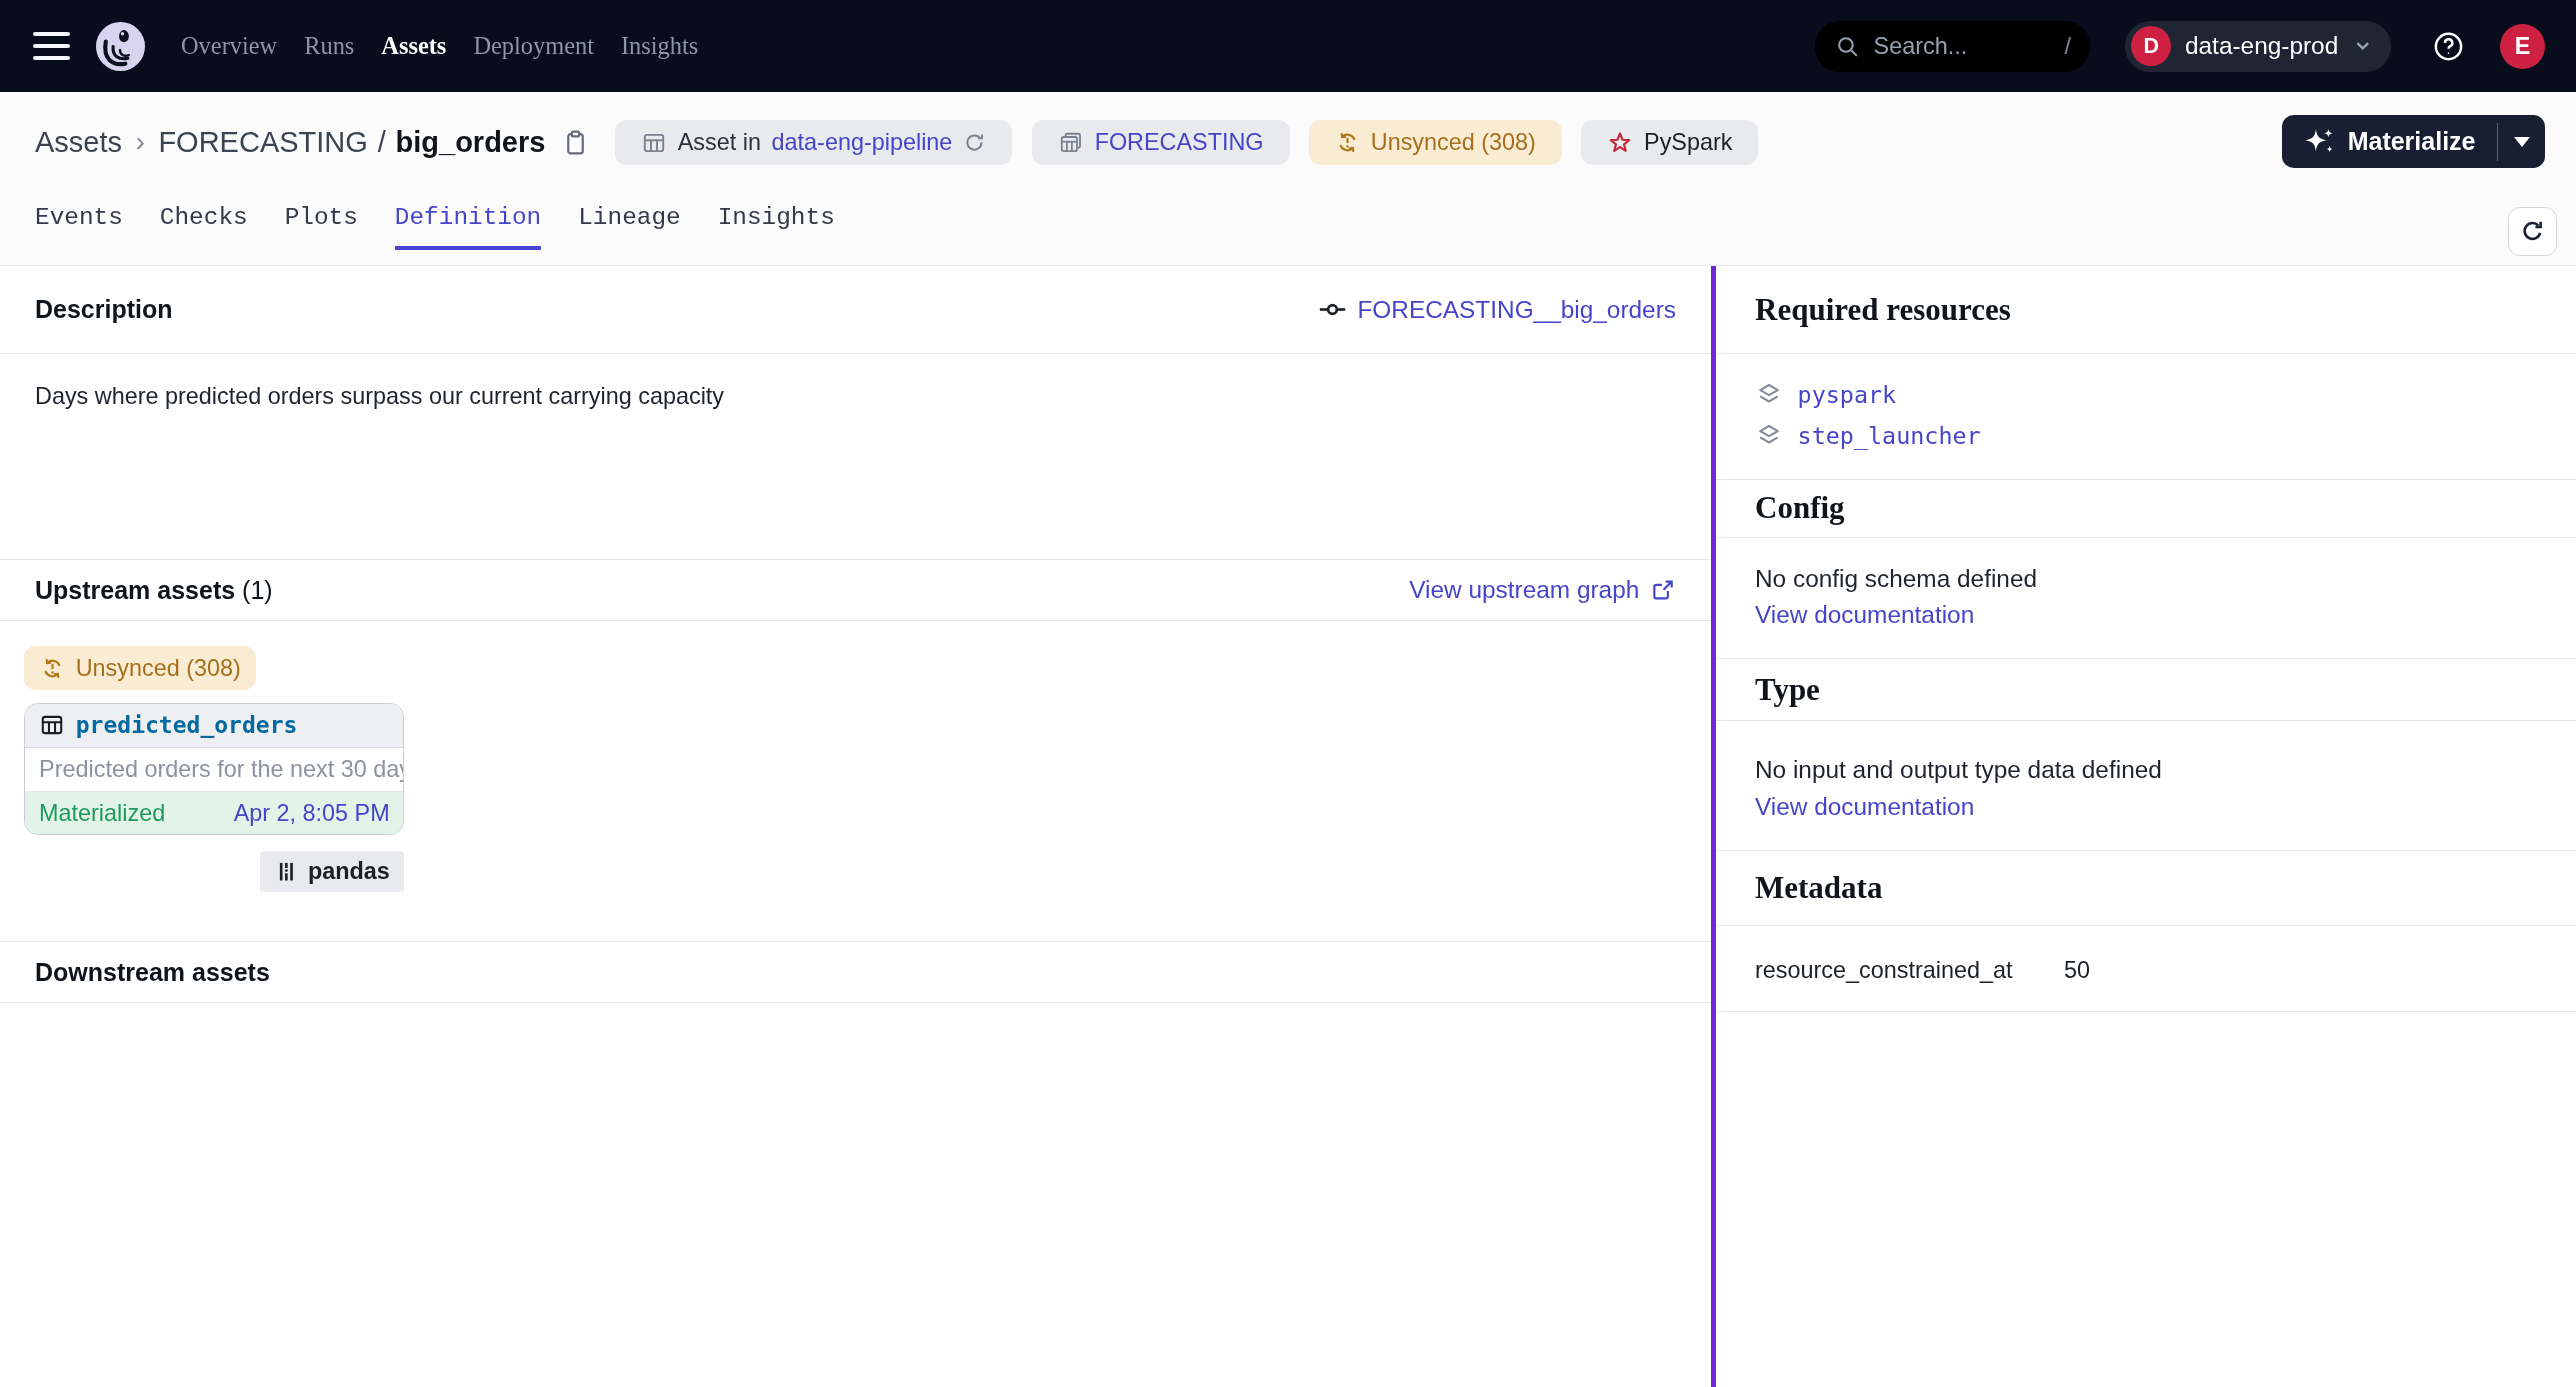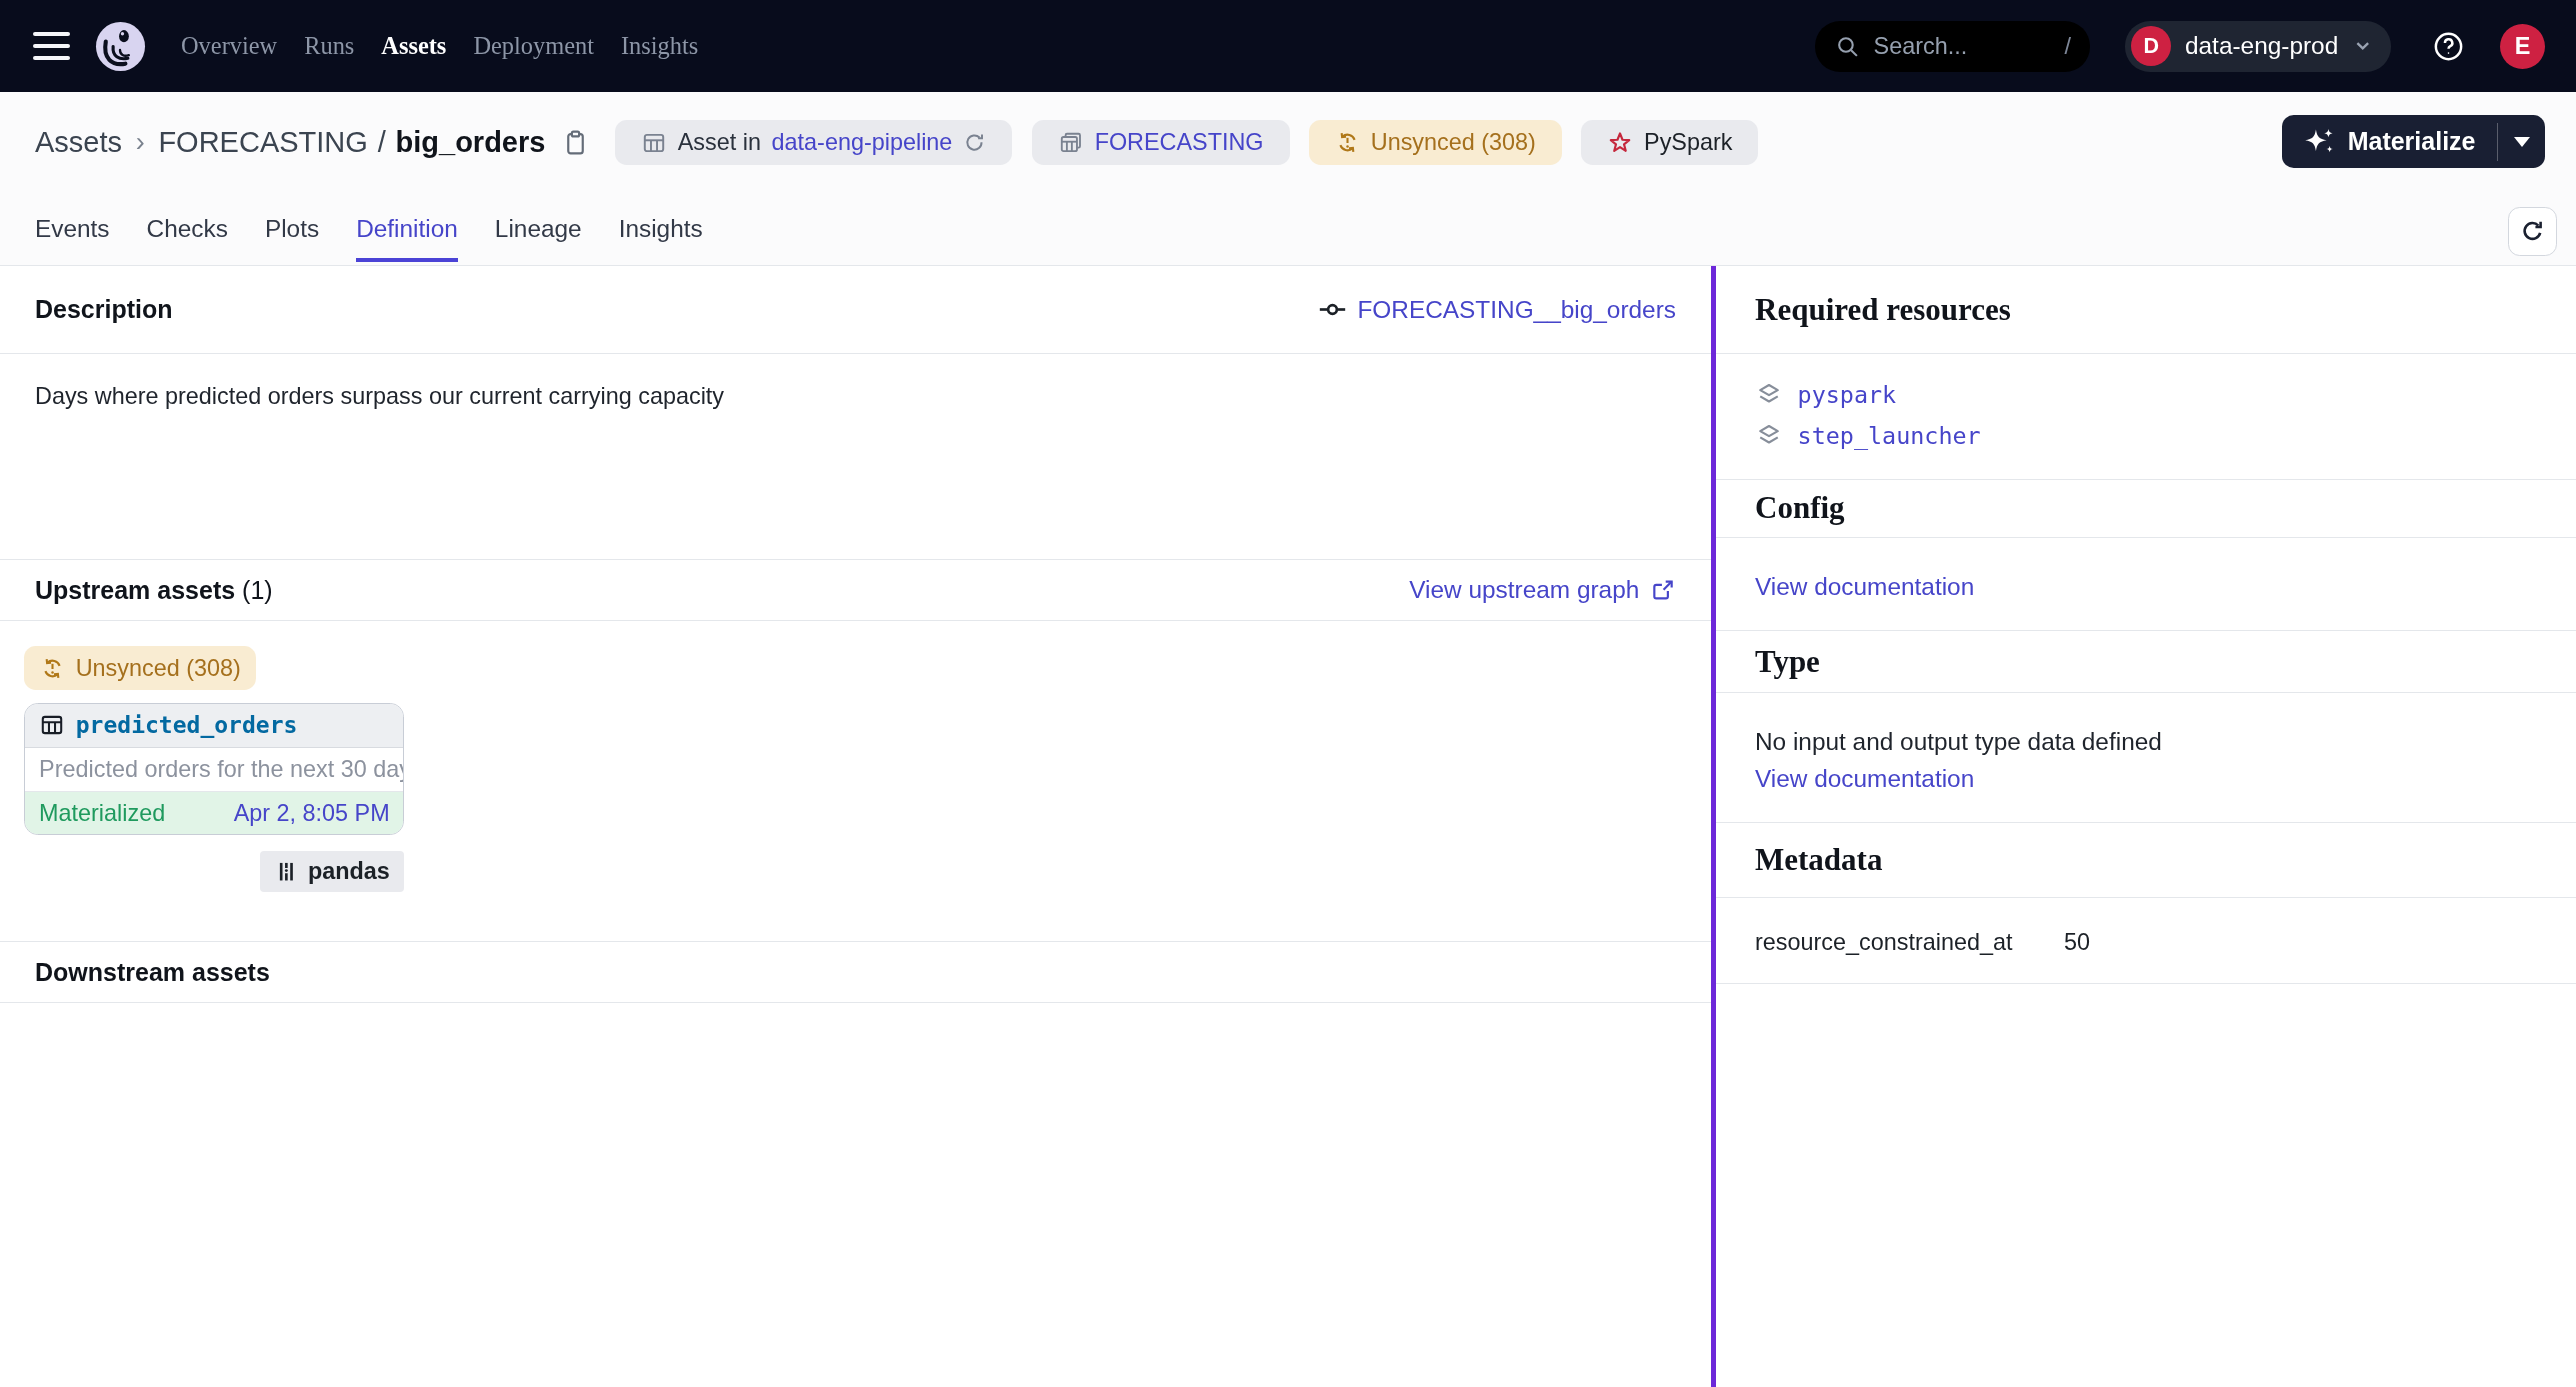--- a/index.html
+++ b/index.html
@@ -38,21 +38,21 @@
   .badge { height:45px; border-radius:11.7px; background:#E9EAEE; display:inline-flex; align-items:center; gap:10.7px; padding:0 26px; font-size:23.4px; color:#2A313C; white-space:nowrap; }
   .badge a, .badge .lnk { color:#4645C9; text-decoration:none; cursor:pointer; }
   .badge.warn { background:#F9ECD2; color:#A5701D; }
   .badge .b-ic { display:flex; }
   .materialize { position:absolute; top:23.4px; right:31px; height:53px; border-radius:11.7px; background:#191F33; display:flex; align-items:stretch; color:#fff; cursor:pointer; }
   .mat-main { display:flex; align-items:center; gap:12.7px; padding:0 21.5px; font-size:25px; font-weight:600; }
   .mat-sep { width:1px; background:rgba(255,255,255,0.28); margin:7.8px 0; }
   .mat-caret { width:47px; display:flex; align-items:center; justify-content:center; }
   .caret-down { width:0; height:0; border-left:8.8px solid transparent; border-right:8.8px solid transparent; border-top:10.7px solid #fff; }
 
-  .tabs-row { position:absolute; left:35px; bottom:4px; display:flex; gap:37px; }
+  .tabs-row { position:absolute; left:35px; bottom:16px; display:flex; gap:37px;font-family:Liberation Mono, monospace; }
   .tab { font-size:24.4px; color:#323947; padding-bottom:18.5px; position:relative; cursor:pointer; }
   .tab.active { color:#4645C9; }
   .tab.active::after { content:""; position:absolute; left:0; right:0; bottom:-1px; height:3.9px; background:#4B43D6; }
   .refresh-btn { position:absolute; right:19.5px; bottom:8.8px; width:49px; height:49px; border-radius:11.7px; border:1.5px solid #D3D7DE; background:#fff; display:flex; align-items:center; justify-content:center; cursor:pointer; }
 
   
   .content { display:flex; height:1121px; }
   .main { width:1716px; border-right:5px solid #6d28d9; }
   .sidebar { flex:1; min-width:0; }
 
@@ -379,20 +379,21 @@
           </svg>
         </span>
         <span class="res-name mono">step_launcher</span>
       </div>
     </div>
 
     <div class="side-head" style="height:58px;">
       <span class="sec-title">Config</span>
     </div>
     <div class="side-block">
+      <div class="empty-line">No config schema defined</div>
       <span class="doc-link">View documentation</span>
     </div>
 
     <div class="side-head" style="height:62px;">
       <span class="sec-title">Type</span>
     </div>
     <div class="side-block" style="padding-top:35px;">
       <div class="empty-line">No input and output type data defined</div>
       <span class="doc-link">View documentation</span>
     </div>

